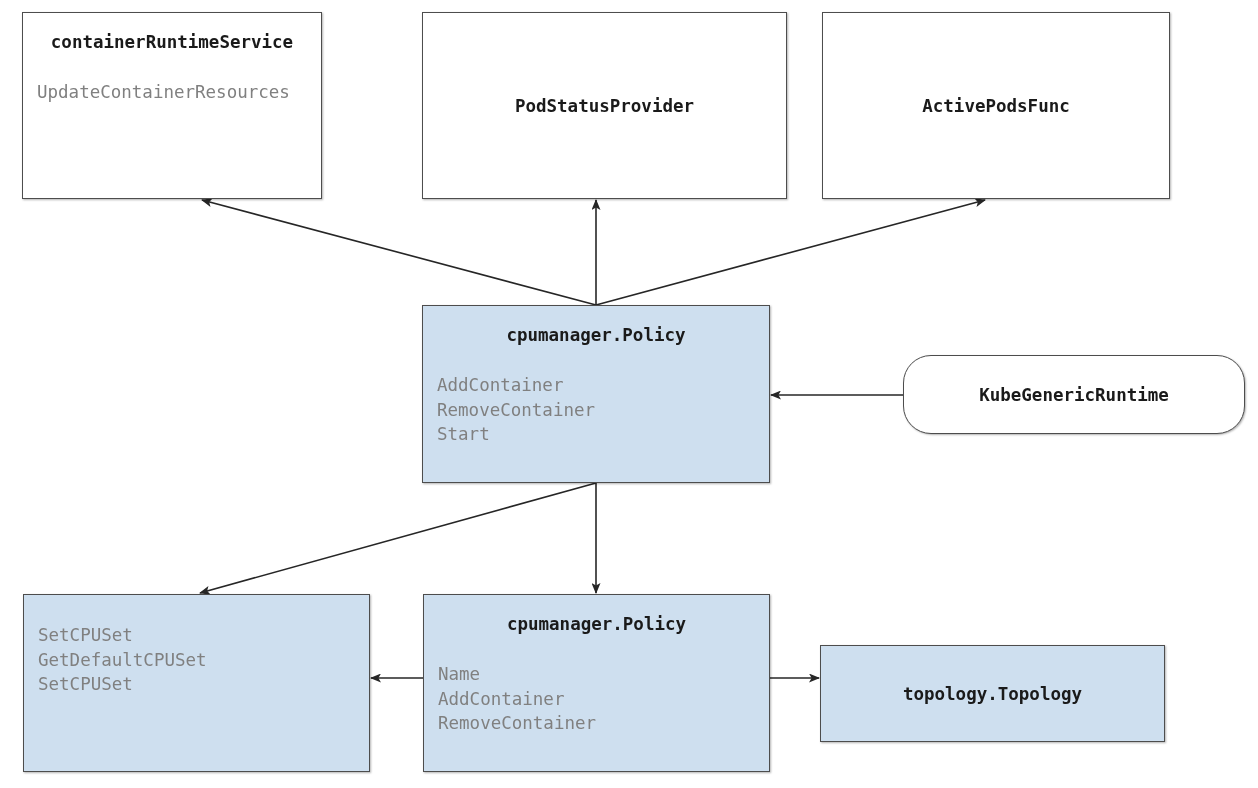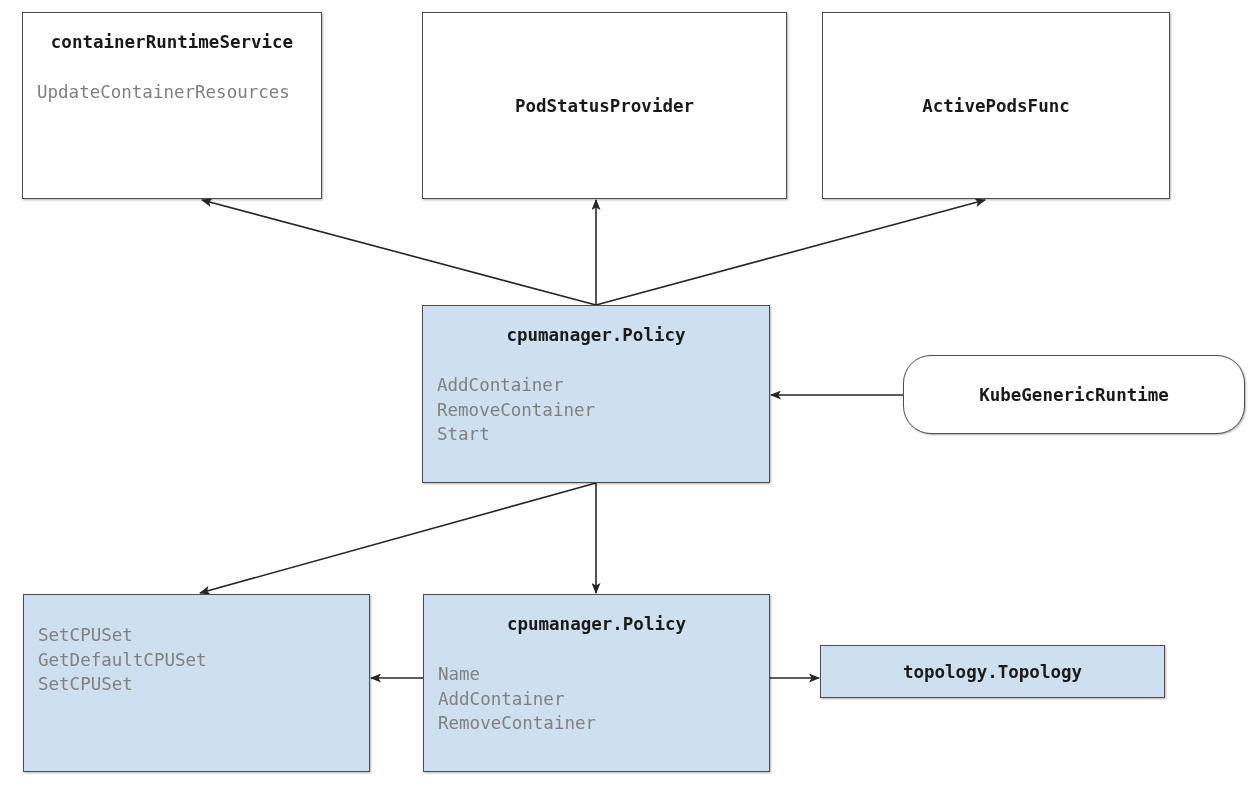--- a/index.html
+++ b/index.html
@@ -118,17 +118,17 @@
         </div>
       </div>
       <div class="node filled" style="left: 423px; top: 594px; width: 347px; height: 178px;">
         <div class="node-title">cpumanager.Policy</div>
         <div class="node-methods">
           <div class="method">Name</div>
           <div class="method">AddContainer</div>
           <div class="method">RemoveContainer</div>
         </div>
       </div>
-      <div class="node filled compact" style="left: 820px; top: 645px; width: 345px; height: 53px;">
+      <div class="node filled compact" style="left: 820px; top: 645px; width: 345px; height: 97px;">
         <div class="node-title">topology.Topology</div>
       </div>
     </div>
 </div>
 
 </body></html>

